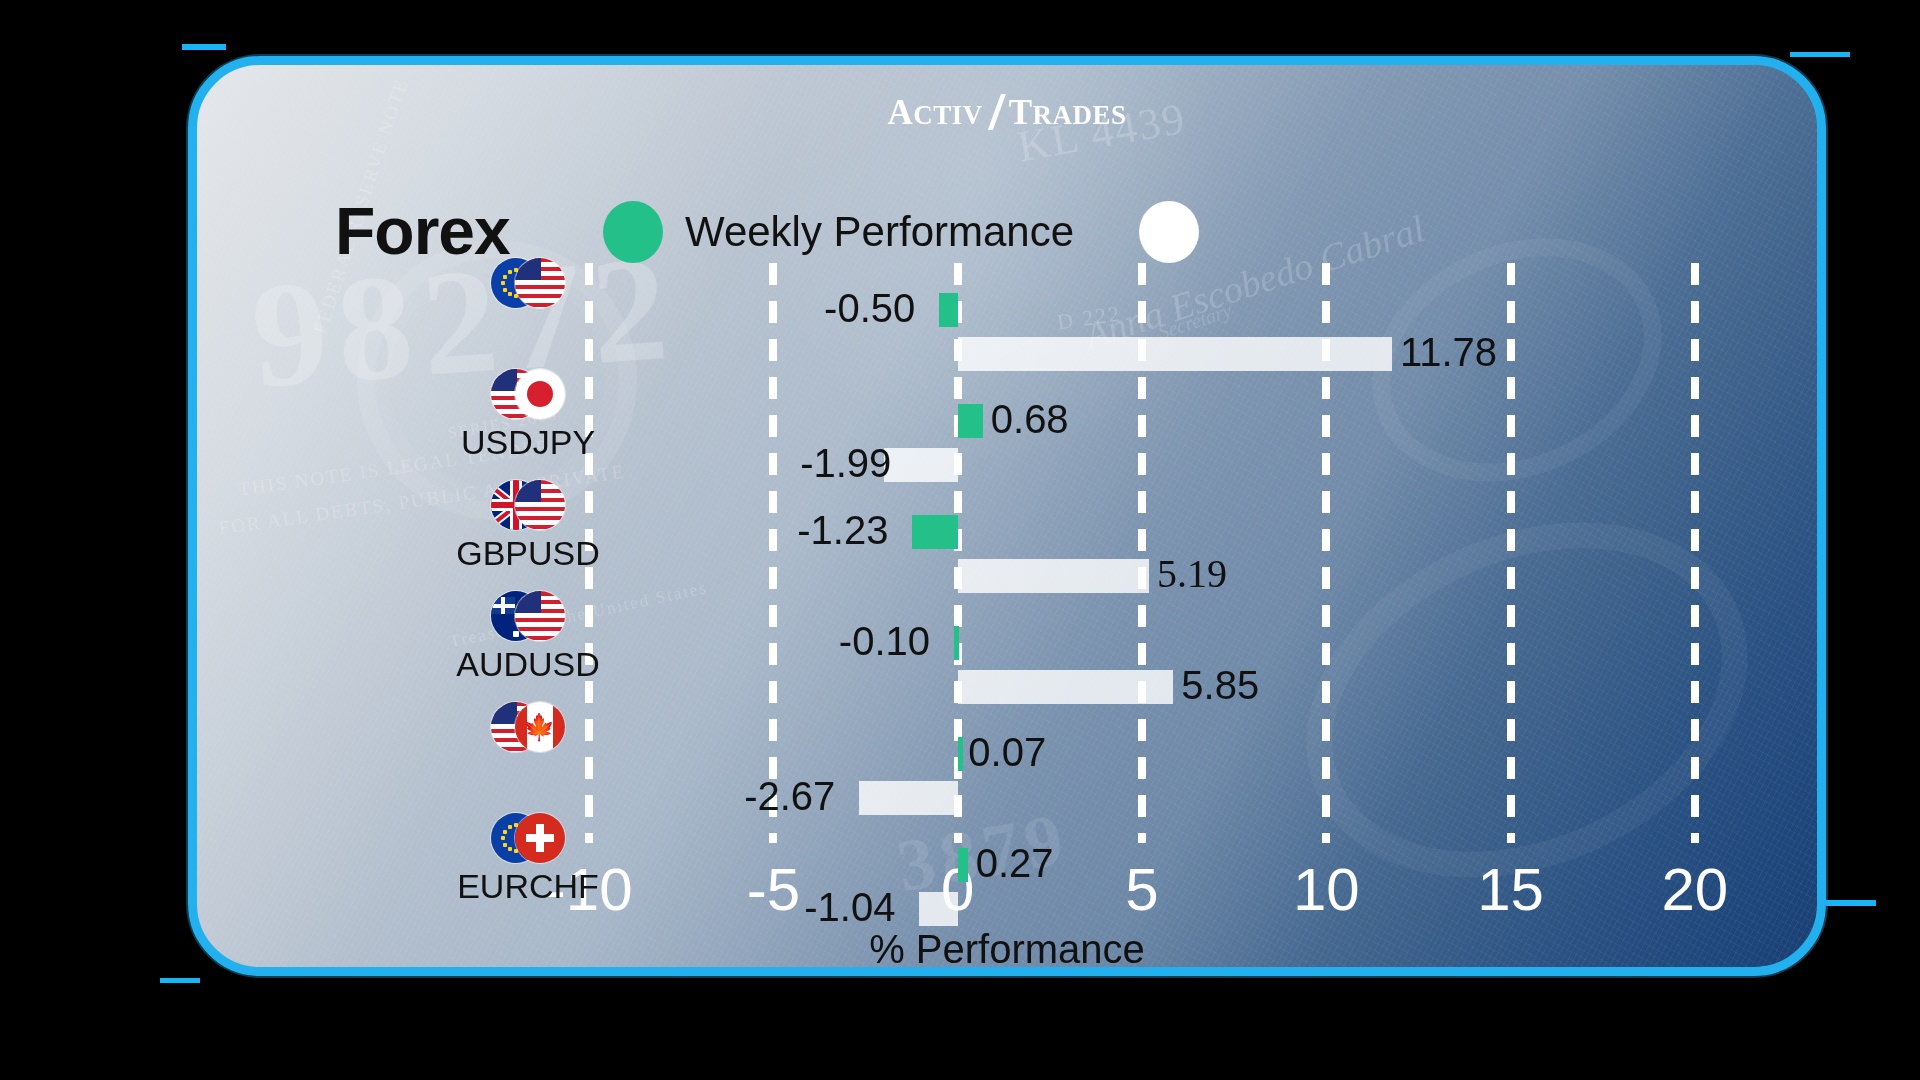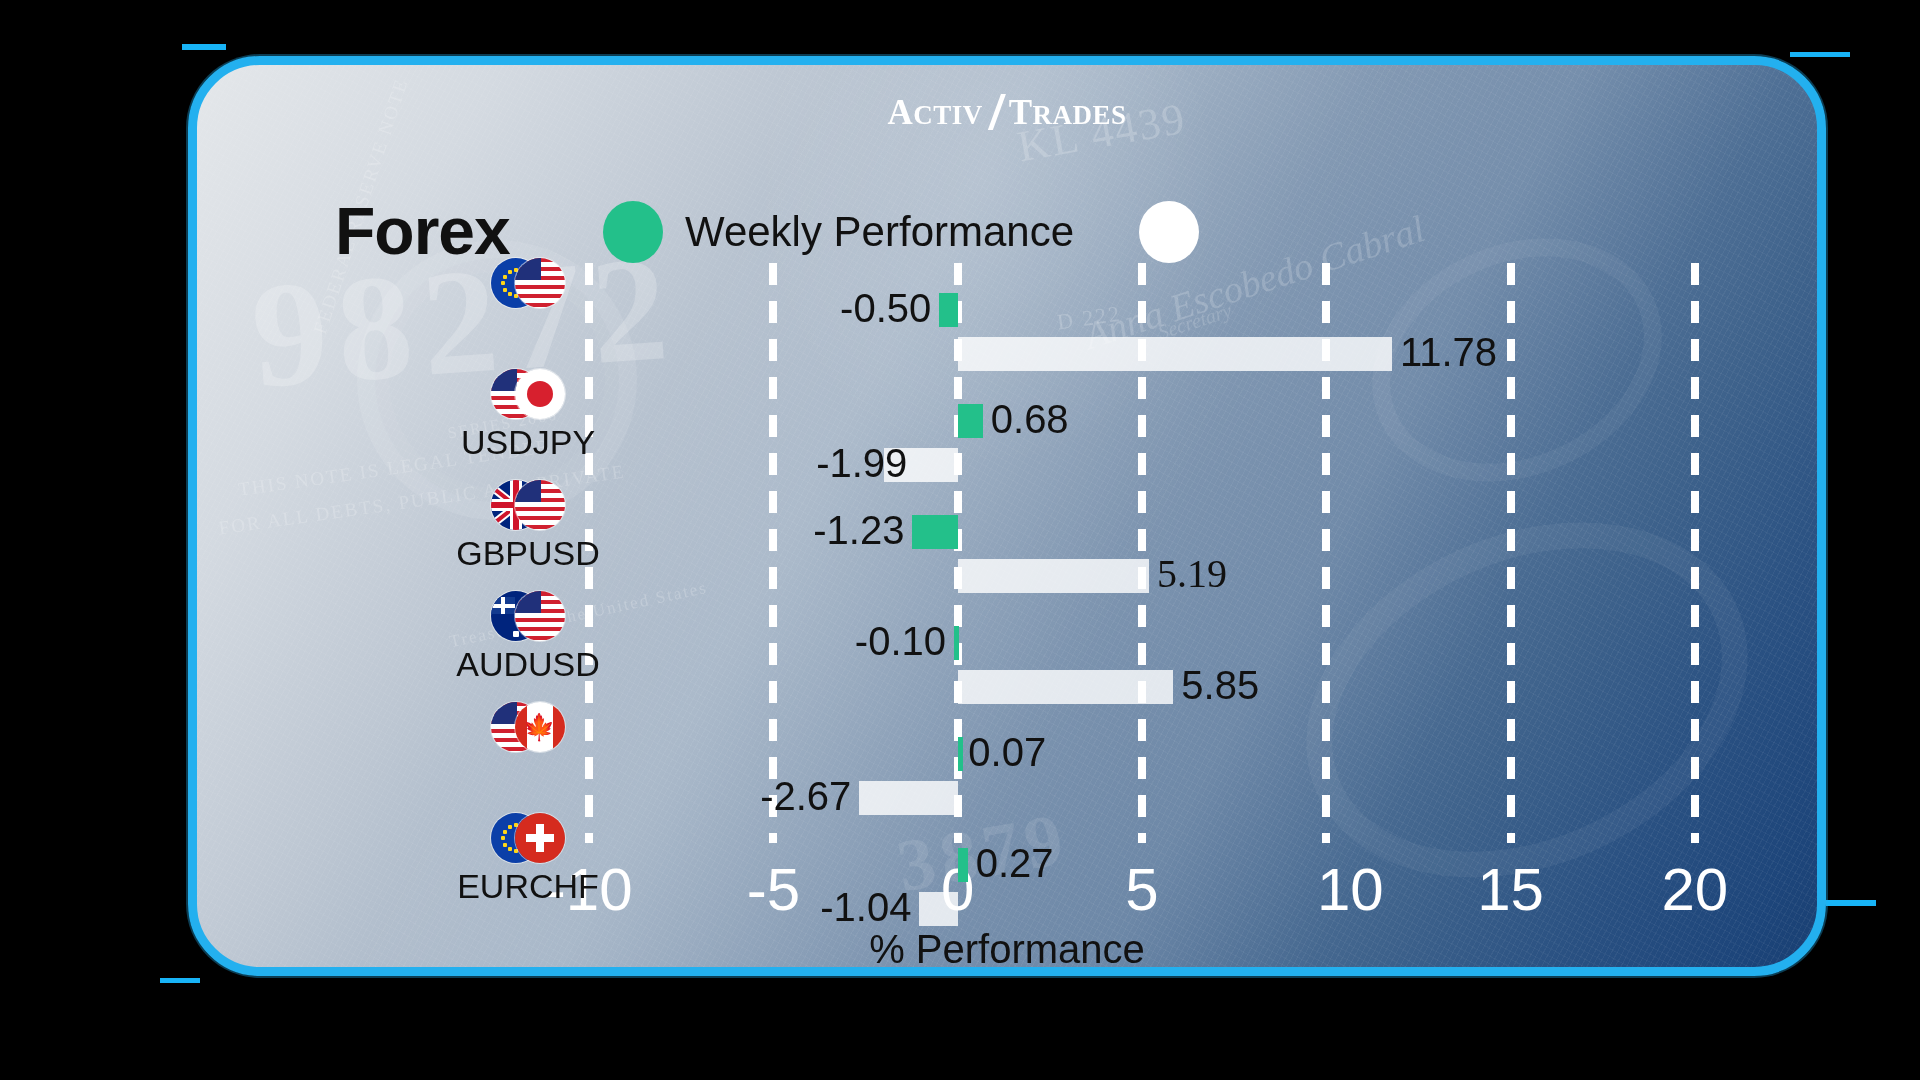--- a/index.html
+++ b/index.html
@@ -169,21 +169,21 @@
   .flags .f.left{ left:0; z-index:1; }
   .flags .f.right{ left:24px; z-index:2; }
 
   .bar{ position:absolute; height:34px; }
   .bar.wk{ background:#23c08a; }
   .bar.ytd{ background:rgba(255,255,255,.80); }
   .vlab{
     position:absolute; font-size:40px; color:#111; white-space:nowrap;
     line-height:34px;
   }
-  .vlab.left{ transform:translateX(-100%); padding-right:8px; }
+  .vlab.left{ transform:translateX(-100%); padding-right:24px; }
   .vlab.right{ padding-left:8px; }
 
   
   .fl-eu{ background:#0b3fa8; position:relative; }
   .fl-eu .star{
     position:absolute; width:4px; height:4px; background:#ffd617; border-radius:1px;
   }
   .fl-us{ background:#fff; position:relative; }
   .fl-us .stripes{
     position:absolute; inset:0;
@@ -289,21 +289,21 @@
     <div id="plot">
         <div class="gridline" style="left: 388.143px;"></div>
         <div class="tick" style="left: 392.143px;">-10</div>
         <div class="gridline" style="left: 572.429px;"></div>
         <div class="tick" style="left: 576.429px;">-5</div>
         <div class="gridline" style="left: 756.714px;"></div>
         <div class="tick" style="left: 760.714px;">0</div>
         <div class="gridline" style="left: 941px;"></div>
         <div class="tick" style="left: 945px;">5</div>
         <div class="gridline" style="left: 1125.29px;"></div>
-        <div class="tick" style="left: 1129.29px; margin-left: 24px;">10</div>
+        <div class="tick" style="left: 1129.29px;">10</div>
         <div class="gridline" style="left: 1309.57px;"></div>
         <div class="tick" style="left: 1313.57px;">15</div>
         <div class="gridline" style="left: 1493.86px;"></div>
         <div class="tick" style="left: 1497.86px;">20</div>
         <div class="catlabel" style="top: 193px;">
           <div class="flags">
             <div class="f left">
               <div class="fl-eu" style="width: 100%; height: 100%; position: relative;">
                 <span class="star" style="left: 23px; top: 10px;"></span>
                 <span class="star" style="left: 29.5px; top: 11.7417px;"></span>

